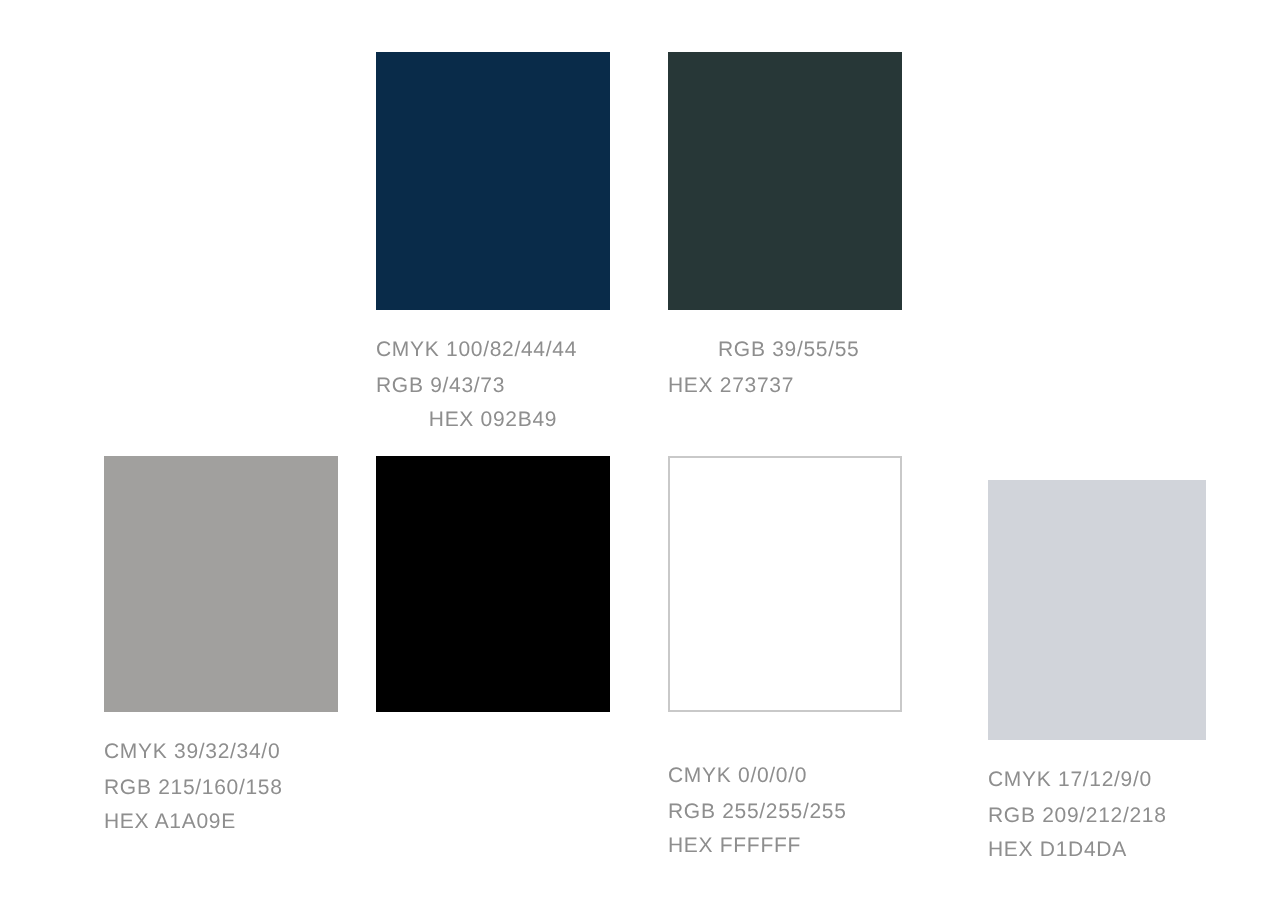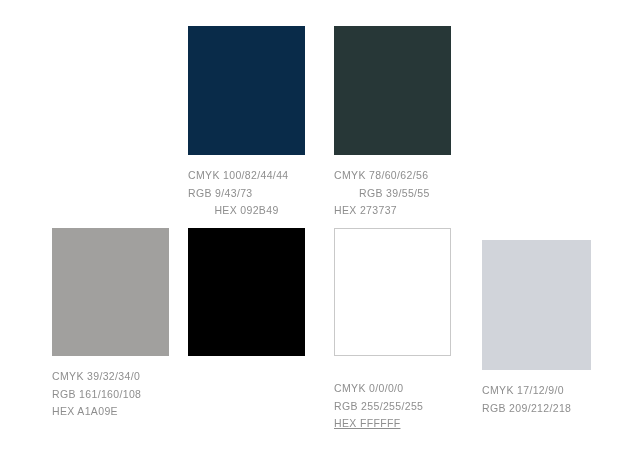--- a/index.html
+++ b/index.html
@@ -40,21 +40,21 @@
   }
 
   
   .col-1 { left: 52px;  width: 117px; }
   .col-2 { left: 188px; width: 117px; }
   .col-3 { left: 334px; width: 117px; }
   .col-4 { left: 482px; width: 109px; }
 
   .row-top    { top: 26px; }
   .row-bottom { top: 228px; }
-  .row-bottom-low { top: 240px; }
+  .row-bottom-low { top: 240px; margin-left: 12px; }
 
   .chip-top    { height: 129px; }
   .chip-bottom { height: 128px; }
   .chip-bottom-low { height: 130px; }
 </style>
 </head>
 <body style="background-color: rgb(255, 255, 255);">
 
 <div id="palette-board">
 
@@ -63,49 +63,49 @@
     <div class="swatch-labels">
       <div class="swatch-line" style="color: rgb(142, 142, 142);">CMYK 100/82/44/44</div>
       <div class="swatch-line" style="color: rgb(142, 142, 142);">RGB 9/43/73</div>
       <div class="swatch-line" style="color: rgb(142, 142, 142); text-align: center;">HEX 092B49</div>
     </div>
   </div>
 
   <div class="swatch-cell col-3 row-top">
     <div class="swatch-chip chip-top" style="background-color: rgb(39, 55, 55);"></div>
     <div class="swatch-labels">
-      <div class="swatch-line" style="color: rgb(142, 142, 142);">CMYK 78/60/62/56</div>
       <div class="swatch-line" style="color: rgb(142, 142, 142); padding-left: 25px;">RGB 39/55/55</div>
       <div class="swatch-line" style="color: rgb(142, 142, 142);">HEX 273737</div>
     </div>
   </div>
 
   <div class="swatch-cell col-1 row-bottom">
     <div class="swatch-chip chip-bottom" style="background-color: rgb(161, 160, 158);"></div>
     <div class="swatch-labels">
       <div class="swatch-line" style="color: rgb(142, 142, 142);">CMYK 39/32/34/0</div>
-      <div class="swatch-line" style="color: rgb(142, 142, 142);">RGB 161/160/108</div>
+      <div class="swatch-line" style="color: rgb(142, 142, 142);">RGB 215/160/158</div>
       <div class="swatch-line" style="color: rgb(142, 142, 142);">HEX A1A09E</div>
     </div>
   </div>
 
   <div class="swatch-cell col-2 row-bottom">
     <div class="swatch-chip chip-bottom" style="background-color: rgb(0, 0, 0);"></div>
   </div>
 
   <div class="swatch-cell col-3 row-bottom">
     <div class="swatch-chip chip-bottom bordered" style="background-color: rgb(255, 255, 255); border-color: rgb(201, 201, 201);"></div>
     <div class="swatch-labels">
       <div class="swatch-line" style="color: rgb(142, 142, 142); margin-top: 12px;">CMYK 0/0/0/0</div>
       <div class="swatch-line" style="color: rgb(142, 142, 142);">RGB 255/255/255</div>
-      <div class="swatch-line" style="color: rgb(142, 142, 142); text-decoration: underline;">HEX FFFFFF</div>
+      <div class="swatch-line" style="color: rgb(142, 142, 142);">HEX FFFFFF</div>
     </div>
   </div>
 
   <div class="swatch-cell col-4 row-bottom-low">
     <div class="swatch-chip chip-bottom-low" style="background-color: rgb(209, 212, 218);"></div>
     <div class="swatch-labels">
       <div class="swatch-line" style="color: rgb(142, 142, 142);">CMYK 17/12/9/0</div>
       <div class="swatch-line" style="color: rgb(142, 142, 142);">RGB 209/212/218</div>
+      <div class="swatch-line" style="color: rgb(142, 142, 142);">HEX D1D4DA</div>
     </div>
   </div>
 
 </div>
 
 </body></html>

